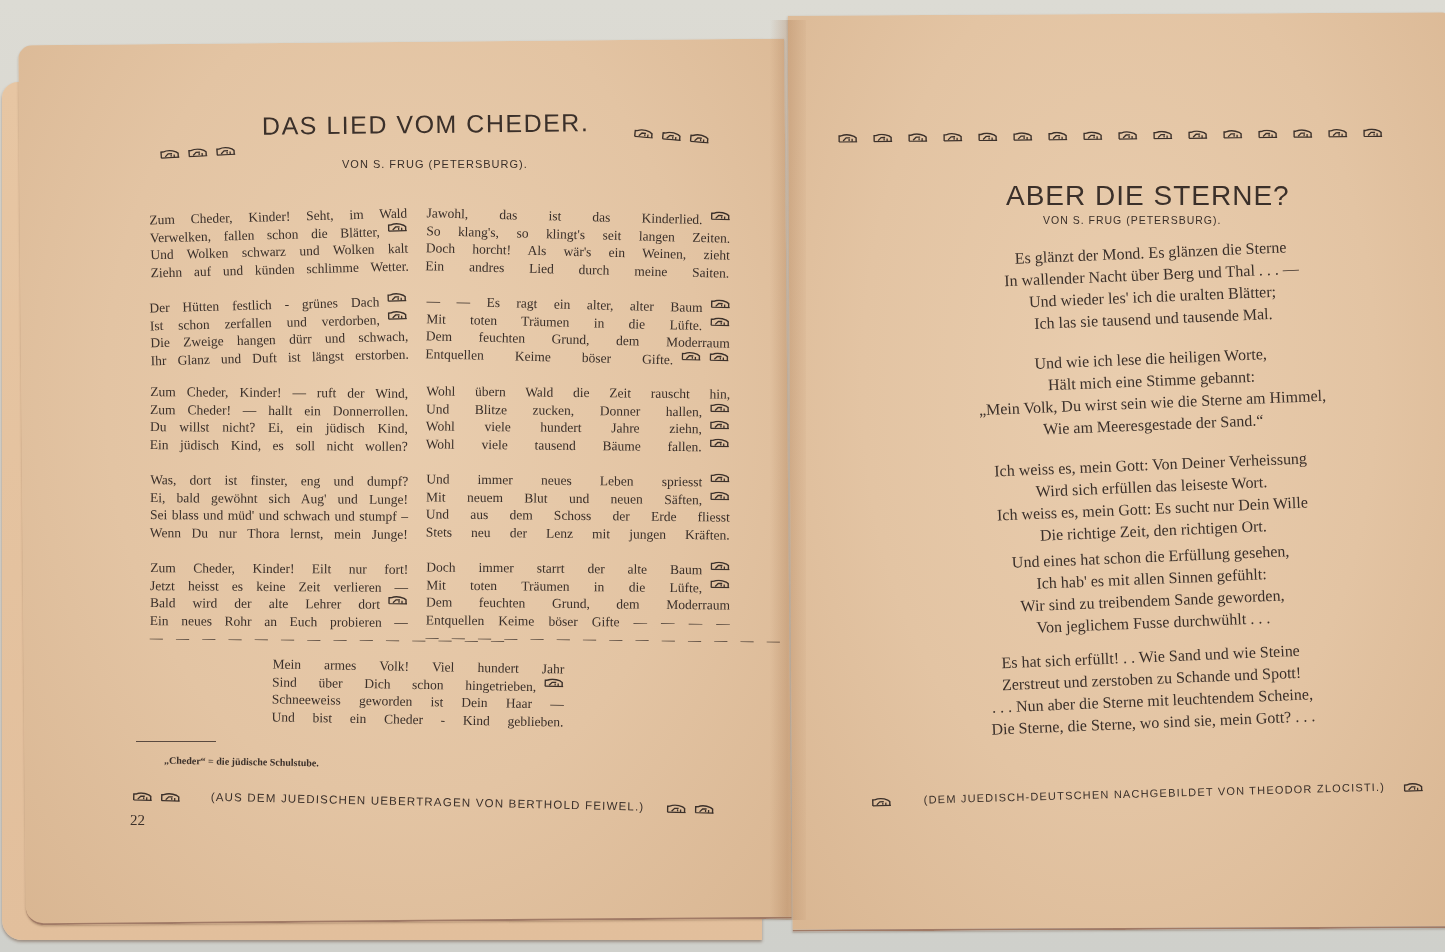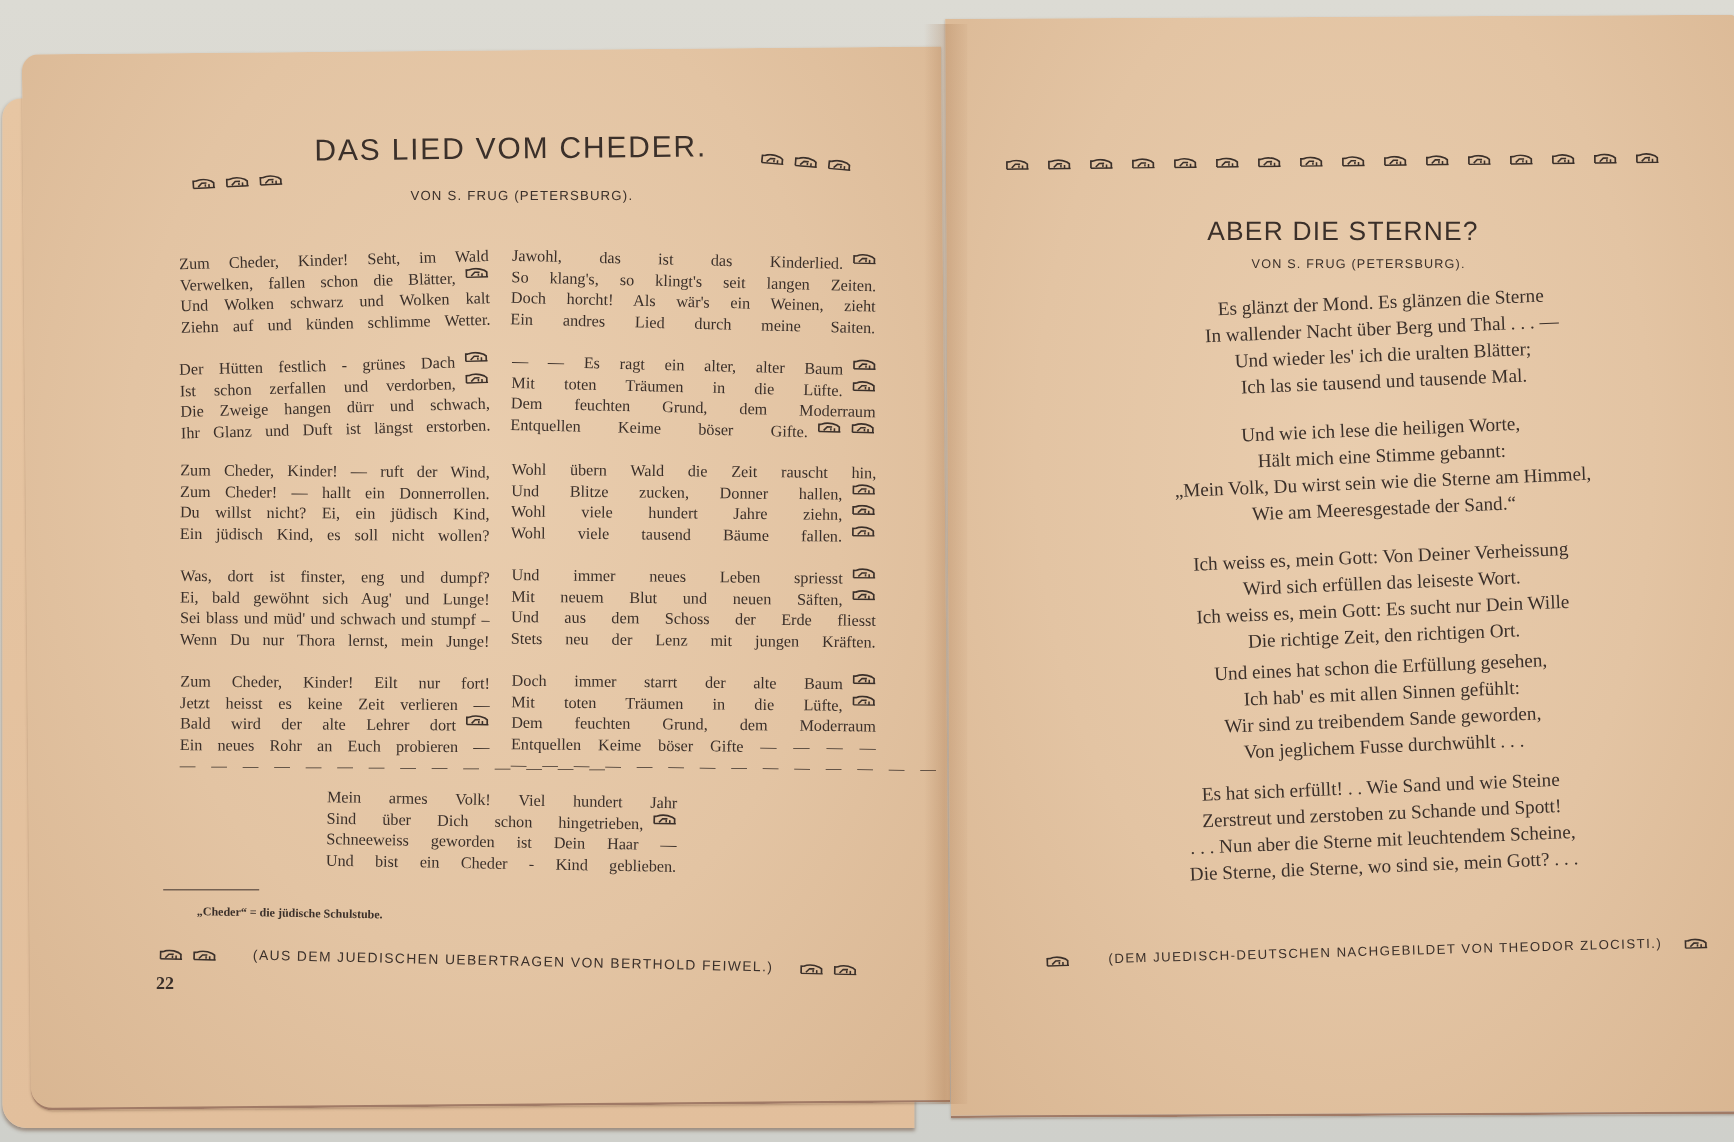--- a/index.html
+++ b/index.html
@@ -418,21 +418,21 @@
       <path d="M1 8 H19" stroke="#3b302a" stroke-width="1.2"></path>
     </svg>
   </span><span class="orn">
     <svg viewBox="0 0 20 9" xmlns="http://www.w3.org/2000/svg">
       <path d="M1 8 V2 H3 M3 2 Q9 -0.5 16 2.5 L18 4 V8" fill="none" stroke="#3b302a" stroke-width="1.4"></path>
       <path d="M5 7 L8 4 L12 4 M11 7 V5 M14 8 V5" fill="none" stroke="#3b302a" stroke-width="1.3"></path>
       <path d="M1 8 H19" stroke="#3b302a" stroke-width="1.2"></path>
     </svg>
   </span></span>
 </div>
-<div class="abs" style="left:130px; top:812px; font-size:15px; font-weight:bold;">22</div>
+<div class="abs" style="left:130px; top:812px; font-size:15px; font-weight:normal;">22</div>
 
 <div class="page right-page"></div>
 <div class="gutter"></div>
 
 <div class="abs orn-row" id="right-orn-row" style="left:838px; top:128px; transform:rotate(-0.6deg); transform-origin:0 0;"><span class="orn" style="margin-right: 15px;">
     <svg viewBox="0 0 20 9" xmlns="http://www.w3.org/2000/svg">
       <path d="M1 8 V2 H3 M3 2 Q9 -0.5 16 2.5 L18 4 V8" fill="none" stroke="#3b302a" stroke-width="1.4"></path>
       <path d="M5 7 L8 4 L12 4 M11 7 V5 M14 8 V5" fill="none" stroke="#3b302a" stroke-width="1.3"></path>
       <path d="M1 8 H19" stroke="#3b302a" stroke-width="1.2"></path>
     </svg>
@@ -520,21 +520,21 @@
       <path d="M5 7 L8 4 L12 4 M11 7 V5 M14 8 V5" fill="none" stroke="#3b302a" stroke-width="1.3"></path>
       <path d="M1 8 H19" stroke="#3b302a" stroke-width="1.2"></path>
     </svg>
   </span><span class="orn" style="margin-right: 15px;">
     <svg viewBox="0 0 20 9" xmlns="http://www.w3.org/2000/svg">
       <path d="M1 8 V2 H3 M3 2 Q9 -0.5 16 2.5 L18 4 V8" fill="none" stroke="#3b302a" stroke-width="1.4"></path>
       <path d="M5 7 L8 4 L12 4 M11 7 V5 M14 8 V5" fill="none" stroke="#3b302a" stroke-width="1.3"></path>
       <path d="M1 8 H19" stroke="#3b302a" stroke-width="1.2"></path>
     </svg>
   </span></div>
-<div class="abs sans" style="left:1006px; top:180px; font-size:22px; letter-spacing:1px;">ABER DIE STERNE?</div>
+<div class="abs sans" style="left:1006px; top:180px; font-size:28px; letter-spacing:1px;">ABER DIE STERNE?</div>
 <div class="abs sans byline" style="left:1043px; top:214px; font-size:10.5px;">VON S. FRUG (PETERSBURG).</div>
 
 <div id="right-stanzas">
     <div class="right-stanza" style="left: 922px; top: 242px; transform: rotate(-2.4deg);">
       <div class="line">Es glänzt der Mond.  Es glänzen die Sterne</div>
       <div class="line">In wallender Nacht über Berg und Thal . . . —</div>
       <div class="line">Und wieder les' ich die uralten Blätter;</div>
       <div class="line">Ich las sie tausend und tausende Mal.</div>
     </div>
     <div class="right-stanza" style="left: 922px; top: 348px; transform: rotate(-2.4deg);">

